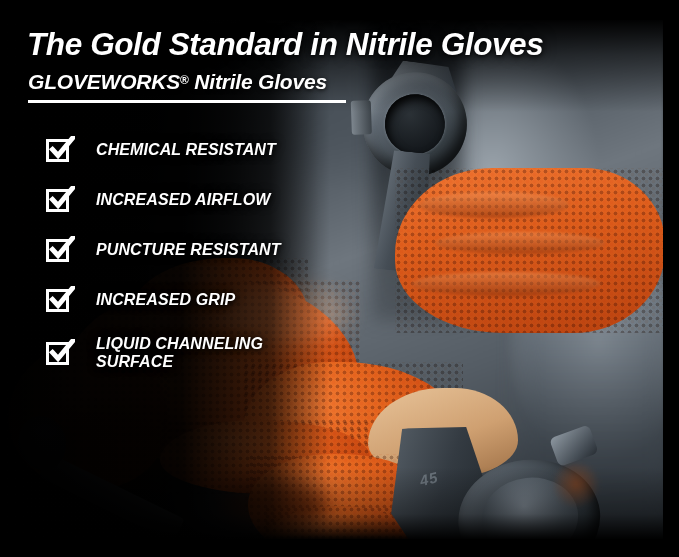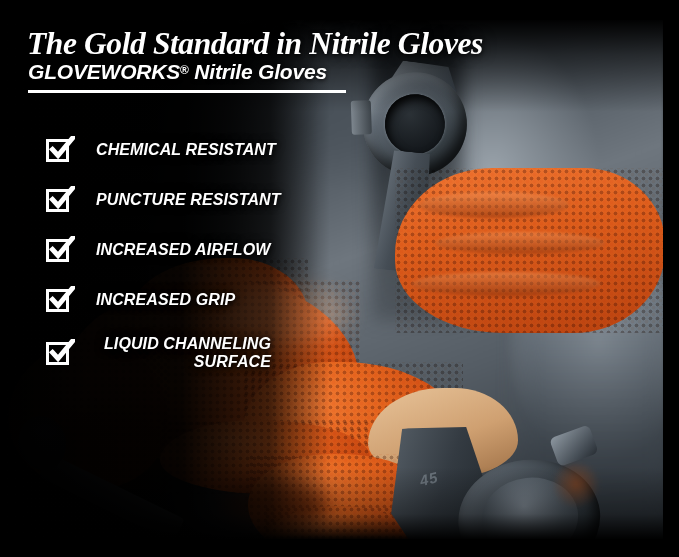--- a/index.html
+++ b/index.html
@@ -340,26 +340,25 @@
     position: absolute;
     left: 27px;
     top: 26px;
     color: #ffffff;
     font-size: 31.5px;
     font-weight: bold;
     font-style: italic;
     letter-spacing: -.4px;
     white-space: nowrap;
     text-shadow: 0 1px 4px rgba(0,0,0,.95), 0 0 14px rgba(0,0,0,.9);
-    font-family: Liberation Serif, serif;
   }
   .subhead-wrap {
     position: absolute;
     left: 28px;
-    top: 60px;
+    top: 70px;
     width: 318px;
   }
   .subhead {
     color: #ffffff;
     font-size: 21px;
     font-weight: bold;
     font-style: italic;
     letter-spacing: -.2px;
     white-space: nowrap;
     text-shadow: 0 1px 4px rgba(0,0,0,.95);
@@ -381,21 +380,20 @@
     position: absolute;
     left: 46px;
     top: 135px;
     width: 270px;
   }
   .feature {
     display: flex;
     align-items: center;
     margin-bottom: 20px;
     min-height: 30px;
-    text-align: right;
   }
   .feature:last-child { margin-bottom: 16px; }
 
   .checkbox {
     position: relative;
     width: 29px;
     height: 29px;
     flex: 0 0 29px;
     margin-right: 21px;
   }
@@ -525,31 +523,31 @@
         <div class="feature-label">CHEMICAL RESISTANT</div>
       </div>
 
       <div class="feature">
         <div class="checkbox">
           <div class="box"></div>
           <svg class="tick" viewBox="0 0 27 27">
             <path d="M4.5 13.5 L10 19.5 L25 1.5" stroke="#ffffff" stroke-width="5" fill="none" stroke-linecap="square"></path>
           </svg>
         </div>
-        <div class="feature-label">PUNCTURE RESISTANT</div>
+        <div class="feature-label">INCREASED AIRFLOW</div>
       </div>
 
       <div class="feature">
         <div class="checkbox">
           <div class="box"></div>
           <svg class="tick" viewBox="0 0 27 27">
             <path d="M4.5 13.5 L10 19.5 L25 1.5" stroke="#ffffff" stroke-width="5" fill="none" stroke-linecap="square"></path>
           </svg>
         </div>
-        <div class="feature-label">INCREASED AIRFLOW</div>
+        <div class="feature-label">PUNCTURE RESISTANT</div>
       </div>
 
       <div class="feature">
         <div class="checkbox">
           <div class="box"></div>
           <svg class="tick" viewBox="0 0 27 27">
             <path d="M4.5 13.5 L10 19.5 L25 1.5" stroke="#ffffff" stroke-width="5" fill="none" stroke-linecap="square"></path>
           </svg>
         </div>
         <div class="feature-label">INCREASED GRIP</div>

